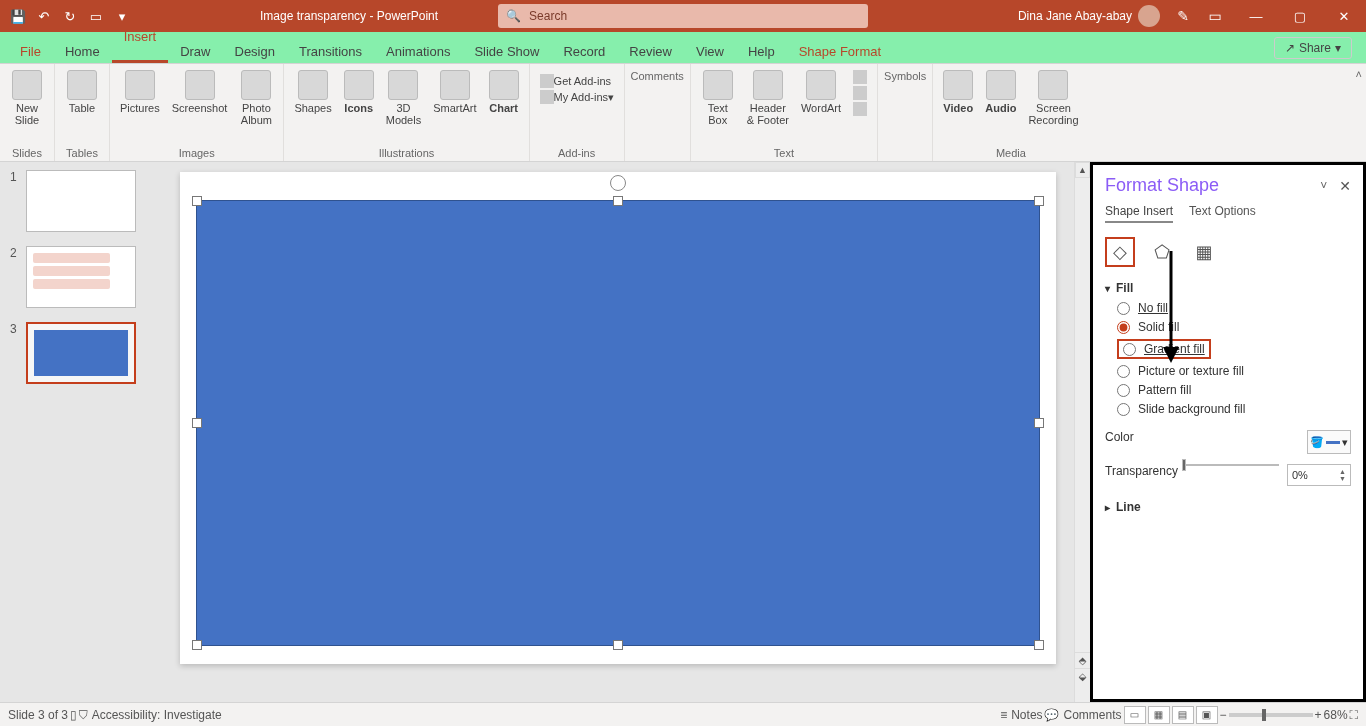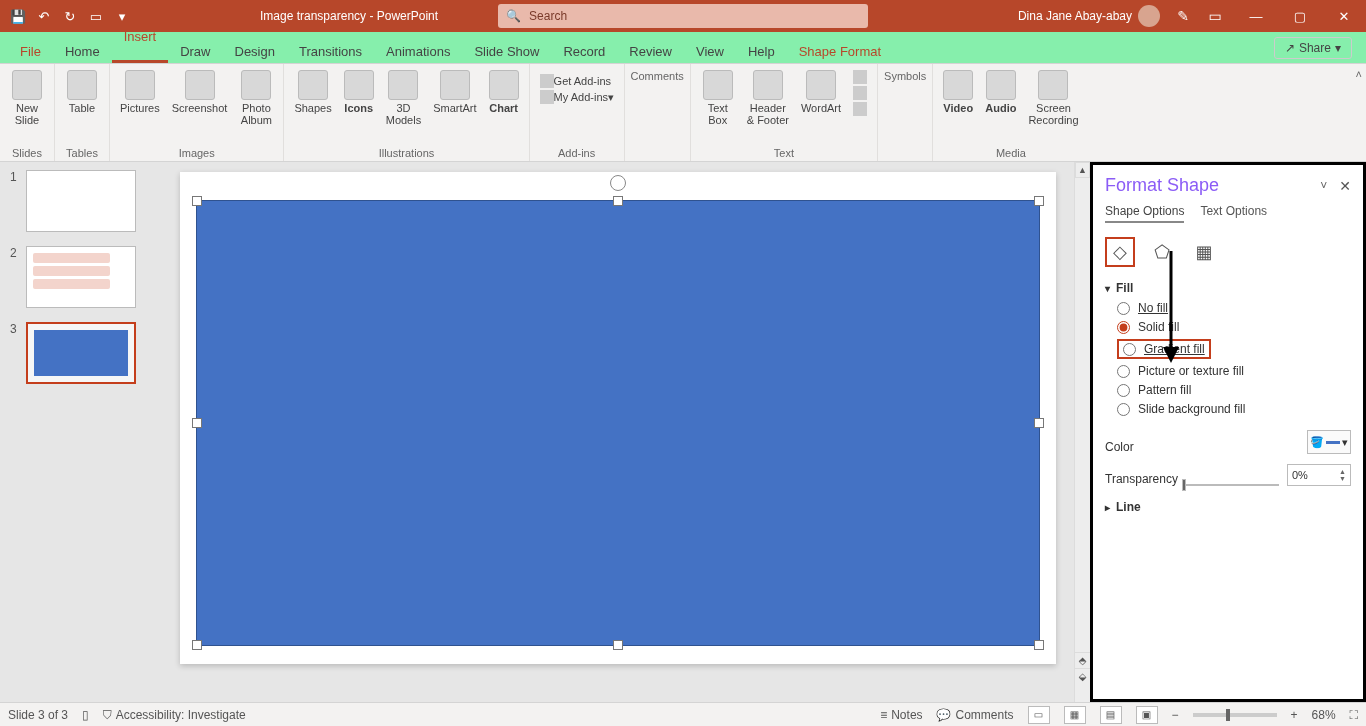--- a/index.html
+++ b/index.html
@@ -85,32 +85,32 @@
 .formatpane .icons .pi { width: 30px; height: 30px; display:flex; align-items:center; justify-content:center; font-size:18px; color:#555; cursor:pointer; }
 .formatpane .icons .pi.active { border: 2px solid #c43e1c; }
 .formatpane .section { padding: 6px 12px; }
 .formatpane .section .secthdr { display: flex; align-items: center; gap: 6px; font-weight: 600; color: #333; font-size: 12px; margin-bottom: 6px; cursor:pointer; }
 .formatpane .section .secthdr .chev { font-size: 10px; }
 .formatpane .radios { padding-left: 12px; display: flex; flex-direction: column; gap: 5px; }
 .formatpane .radio-row { display: flex; align-items: center; gap: 8px; font-size: 12px; color: #333; cursor:pointer; }
 .formatpane .radio-row input { accent-color: #c43e1c; }
 .formatpane .radio-row.boxed { border: 2px solid #c43e1c; padding: 1px 4px; display:inline-flex; width:fit-content; }
 .formatpane .ctrls { padding: 8px 12px; display: flex; flex-direction: column; gap: 10px; }
-.formatpane .ctrl-row { display: flex; align-items: flex-end; justify-content: space-between; }
+.formatpane .ctrl-row { display: flex; align-items: flex-start; justify-content: space-between; }
 .formatpane .ctrl-row .lbl { font-size: 12px; text-decoration: underline dotted transparent; }
 .formatpane .ctrl-row .colorbtn { width: 44px; height: 24px; border: 1px solid #bbb; display: flex; align-items: center; justify-content: center; gap: 2px; font-size: 11px; background:#fafafa; cursor:pointer;}
 .formatpane .ctrl-row .colorbtn .sw { width: 14px; height: 3px; background: #4472c4; }
 .formatpane .ctrl-row .slider { flex: 1; margin: 0 8px; height: 2px; background: #bbb; position: relative; }
 .formatpane .ctrl-row .slider .thumb { position: absolute; left: -4px; top: -5px; width: 4px; height: 12px; background: #666; }
 .formatpane .ctrl-row .spin { width: 64px; height: 22px; border: 1px solid #bbb; display: flex; align-items: center; padding: 0 4px; font-size: 11px; justify-content: space-between; }
 .formatpane .ctrl-row .spin .arrows{ display:flex; flex-direction:column; font-size:7px; line-height:7px; color:#666;}
 .overlay-arrow { position:absolute; pointer-events:none; }
 
 
-.status { position: absolute; left: 0; right: 0; bottom: 0; height: 24px; background: #f3f2f1; border-top: 1px solid #d4d4d4; display: flex; align-items: center; font-size: 12px; color: #555; padding: 0 8px; gap: 14px; }
+.status { position: absolute; left: 0; right: 0; bottom: 0; height: 24px; background: #f3f2f1; border-top: 1px solid #d4d4d4; display: flex; align-items: center; font-size: 12px; color: #555; padding: 0 8px; gap: 2px; }
 .status .spacer { flex: 1; }
 .status .btn { display: flex; align-items: center; gap: 4px; cursor:pointer; }
 .status .viewbtn { width: 22px; height: 18px; border: 1px solid #bbb; background: #fff; display:inline-flex; align-items:center; justify-content:center; font-size:10px; cursor:pointer;}
 .status .zoombar { width: 84px; height: 4px; background: #ccc; position: relative; }
 .status .zoombar .zk { position:absolute; left: 40%; top:-4px; width:4px; height:12px; background:#666;}
 </style>
 </head>
 <body>
 
 <div class="titlebar">
@@ -354,21 +354,21 @@
     </div>
   </div>
 
   <div class="formatpane" style="position:relative">
     <div class="hdr">
       <h2>Format Shape</h2>
       <span class="caret">˅</span>
       <span class="x">✕</span>
     </div>
     <div class="opts">
-      <span class="opt active">Shape Options</span>
+      <span class="opt active">Shape Insert</span>
       <span class="opt">Text Options</span>
     </div>
     <div class="icons">
       <span class="pi active">◇</span>
       <span class="pi">⬠</span>
       <span class="pi">▦</span>
     </div>
     <svg class="overlay-arrow" style="left:36px;top:86px" width="60" height="120">
       <line x1="42" y1="0" x2="42" y2="100" stroke="#000" stroke-width="3"></line>
       <polygon points="34,96 50,96 42,112" fill="#000"></polygon>

